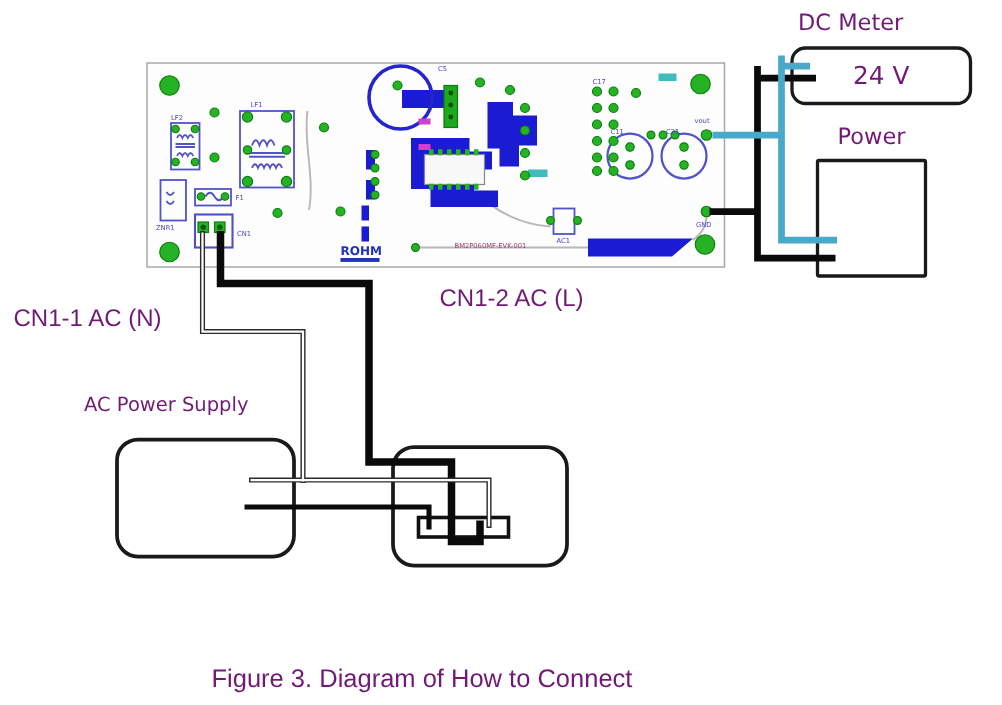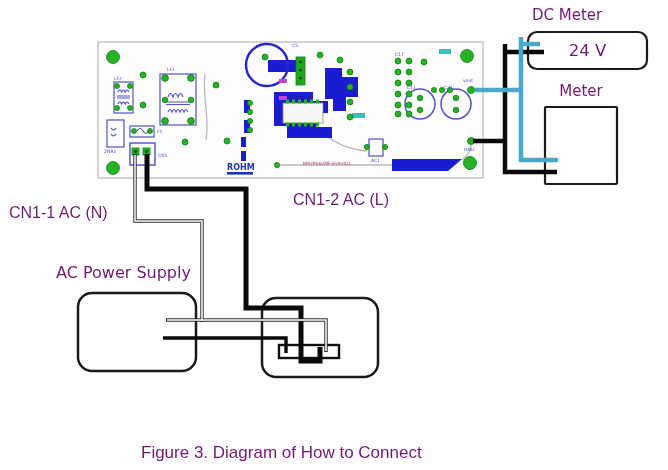--- a/index.html
+++ b/index.html
@@ -6,21 +6,21 @@
   #stage{
     position:relative;width:668px;height:470px;background:#ffffff;overflow:hidden;
     font-family:"DejaVu Sans",sans-serif;color:#111;
   }
   #diagram-svg{position:absolute;left:0;top:0;}
   .lbl{position:absolute;white-space:nowrap;color:#701a75;}
   .lbl-cn{font-family:"Liberation Sans",sans-serif;font-size:16px;}
   #dc-meter-label{left:532px;top:6px;font-size:15px;}
   #dc-meter-value{left:528px;top:41px;width:119px;text-align:center;font-size:16.5px;}
   #load-label{left:545px;top:82px;width:72px;text-align:center;font-size:15px;}
-  #acps-label{left:56px;top:263px;font-size:16px;}
+  #acps-label{left:56px;top:263px;font-size:13px;}
   #pm-label{left:270px;top:263px;font-size:14.5px;}
   #cn11-label{left:9px;top:204px;}
   #cn12-label{left:257px;top:191px;margin-left:36px;}
   #caption{left:141px;top:443px;font-family:"Liberation Sans",sans-serif;font-size:17px;}
 </style>
 </head>
 <body>
 
 <div id="stage">
 
@@ -205,19 +205,19 @@
       </g>
 
       <path d="M505,44 L505,172 L557,172 M505,52 L544,52 M473,141 L505,141" stroke="#0a0a0a" stroke-width="4.5"></path>
 
       <path d="M521,37 L521,160 L558,160 M521,44 L540,44 M475,90 L521,90" stroke="#4aa8c9" stroke-width="4.5"></path>
     </g>
   </svg>
 
   <div class="lbl" id="dc-meter-label">DC Meter</div>
   <div class="lbl" id="dc-meter-value">24 V</div>
-  <div class="lbl" id="load-label">Meter</div>
+  <div class="lbl" id="load-label">Power</div>
   <div class="lbl lbl-cn" id="cn11-label">CN1-1 AC (N)</div>
   <div class="lbl lbl-cn" id="cn12-label">CN1-2 AC (L)</div>
   <div class="lbl" id="acps-label">AC Power Supply</div>
   <div class="lbl" id="caption">Figure 3. Diagram of How to Connect</div>
 
 </div>
 
 </body></html>

